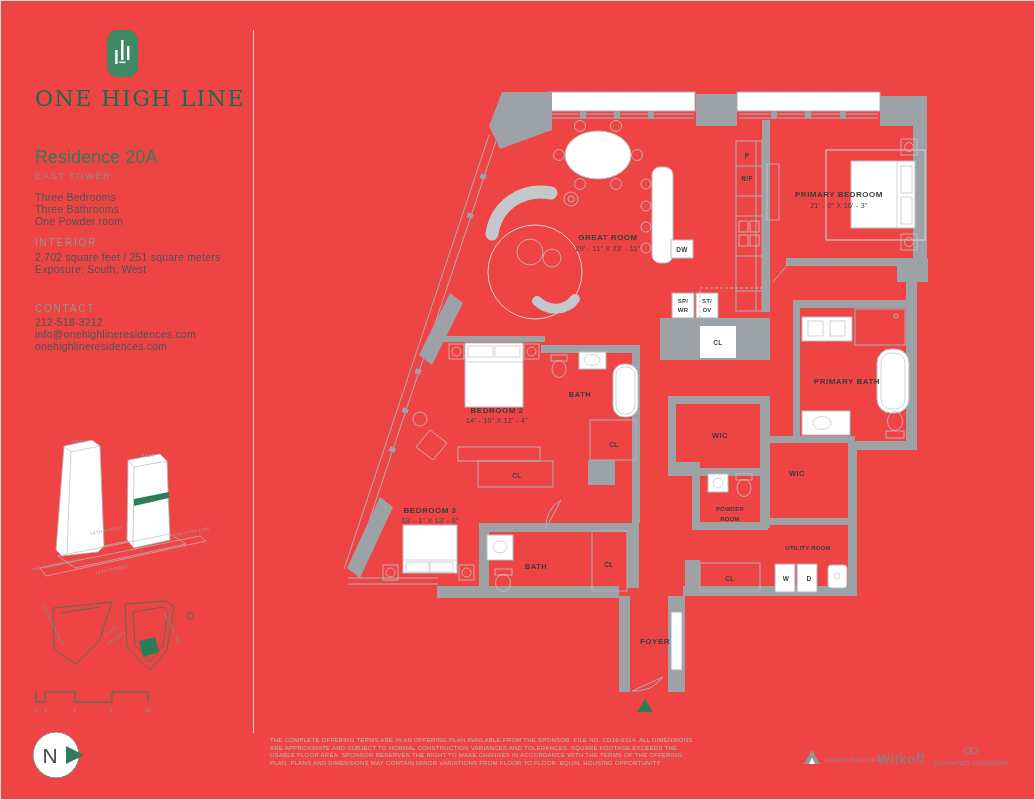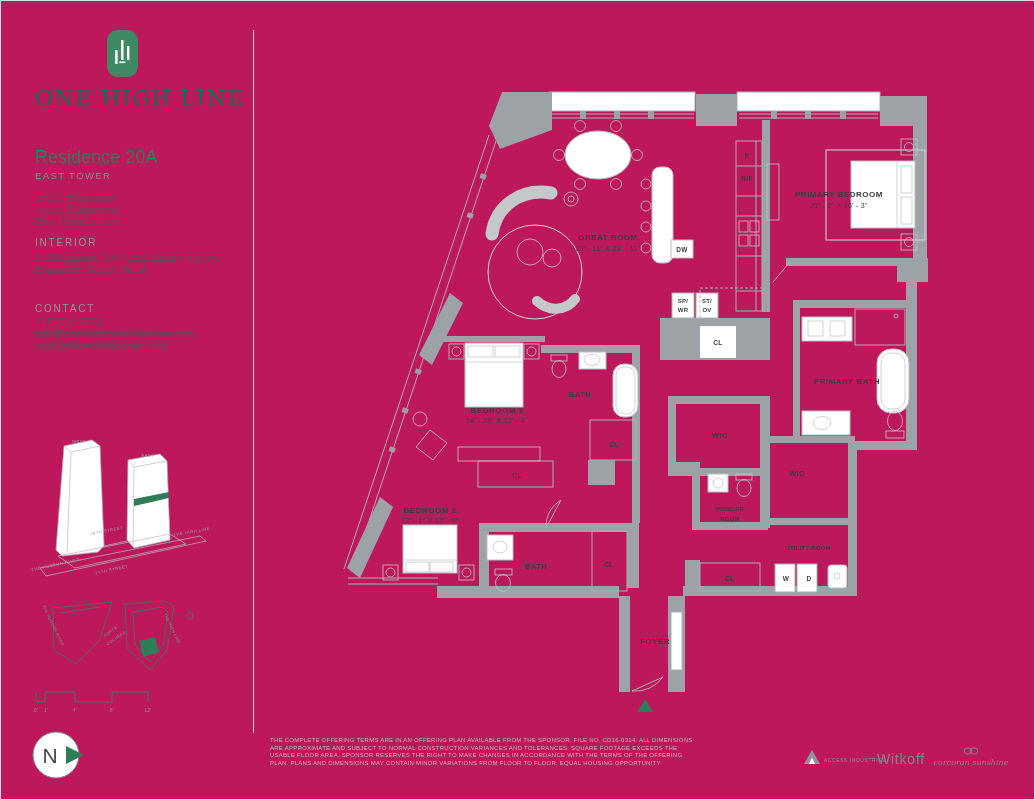--- a/index.html
+++ b/index.html
@@ -1,17 +1,17 @@
 <!DOCTYPE html>
 <html><head>
 <meta charset="utf-8">
 <title>Residence 20A – One High Line</title>
 <style>
   html,body{margin:0;padding:0;background:#fff;}
-  .page{position:relative;width:1035px;height:800px;background:#be185d;overflow:hidden;
+  .page{position:relative;width:1035px;height:800px;background:#ef4444;overflow:hidden;
         font-family:"Liberation Sans",sans-serif;}
   svg{position:absolute;left:0;top:0;font-family:"Liberation Sans",sans-serif;}
   
   .wall{fill:#9da2a7;}
   .thin{stroke:#aab0b5;stroke-width:1;fill:none;}
   .thinf{stroke:#aab0b5;stroke-width:1;fill:#fff;}
   .furn{stroke:#b9bec2;stroke-width:1;fill:#fff;}
   .furn2{stroke:#c2c6c9;stroke-width:.8;fill:none;}
   .rug{stroke:#d3d6d9;stroke-width:1;fill:none;}
   .dash{stroke:#b9bec2;stroke-width:.9;stroke-dasharray:3 2;fill:none;}

